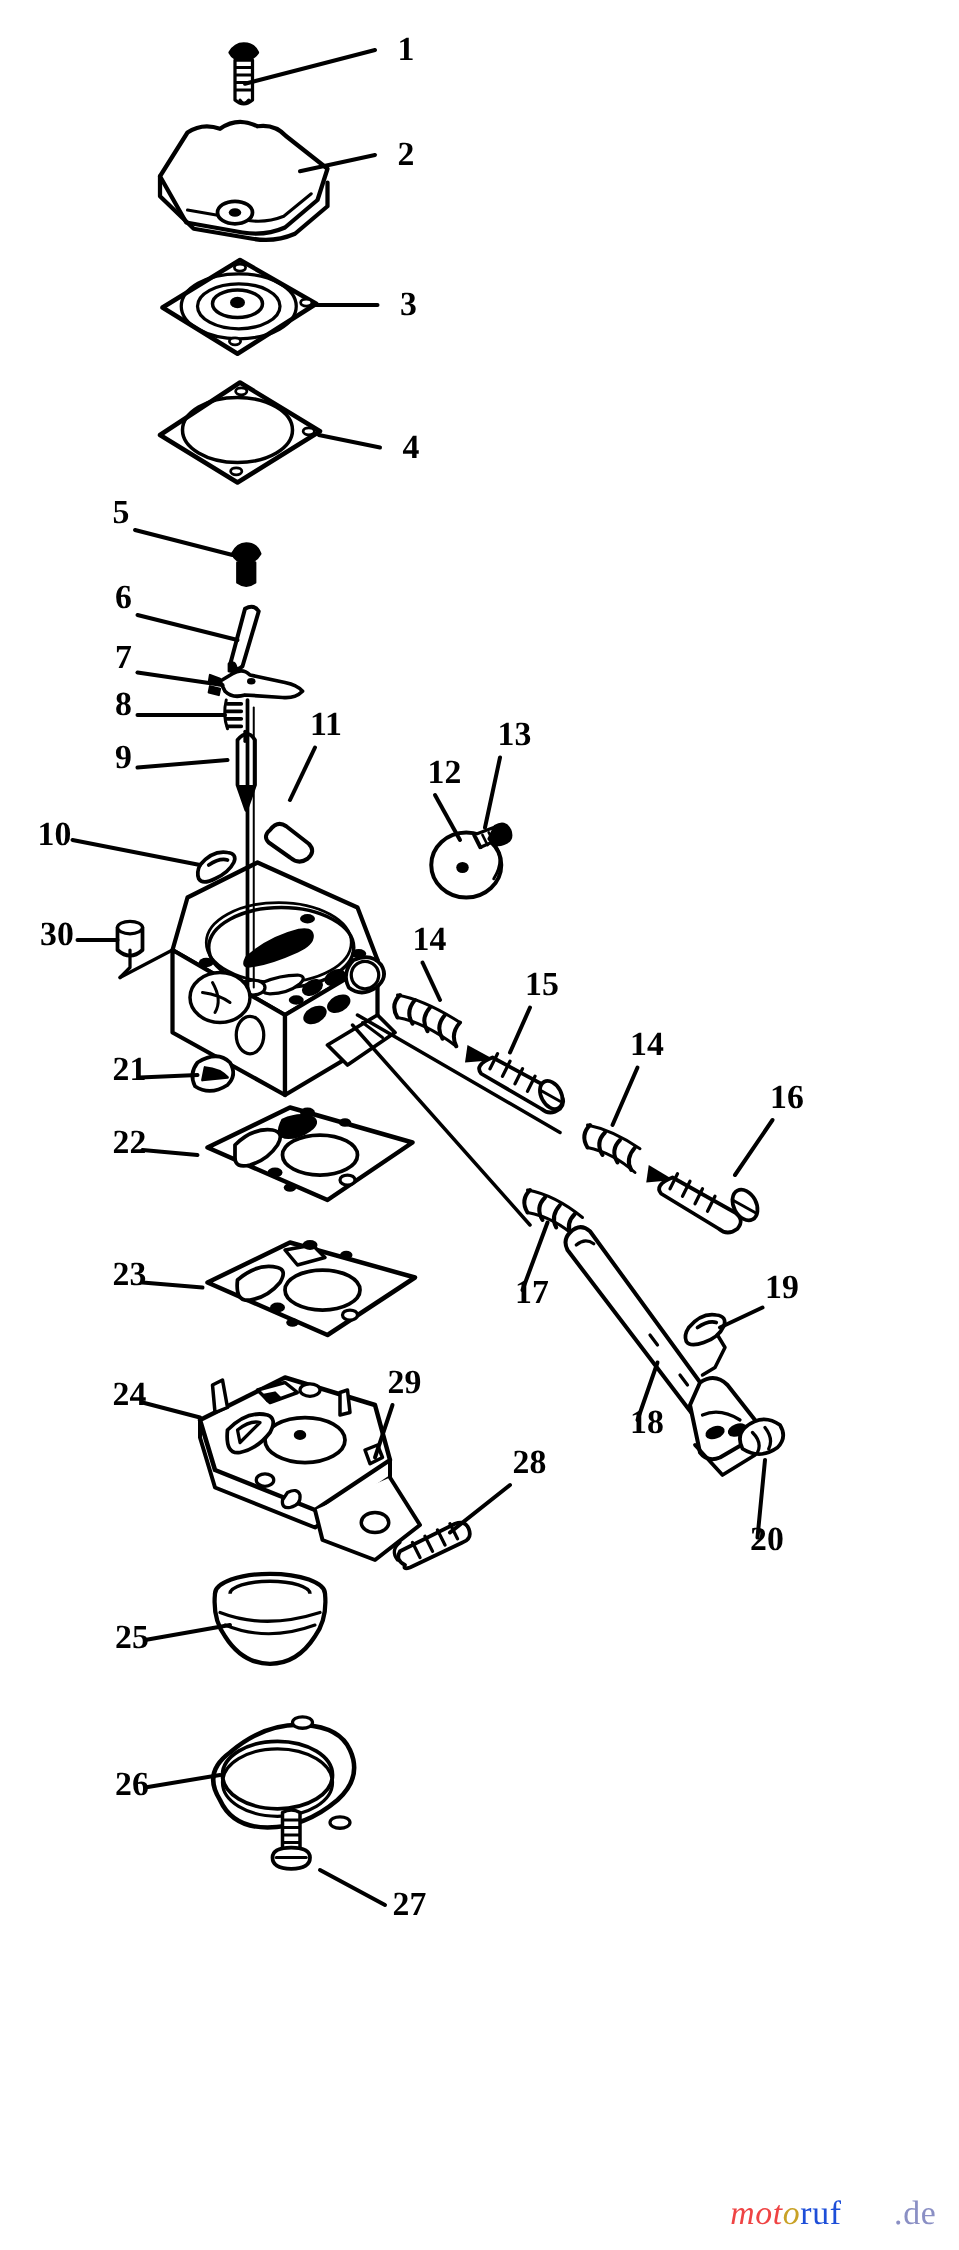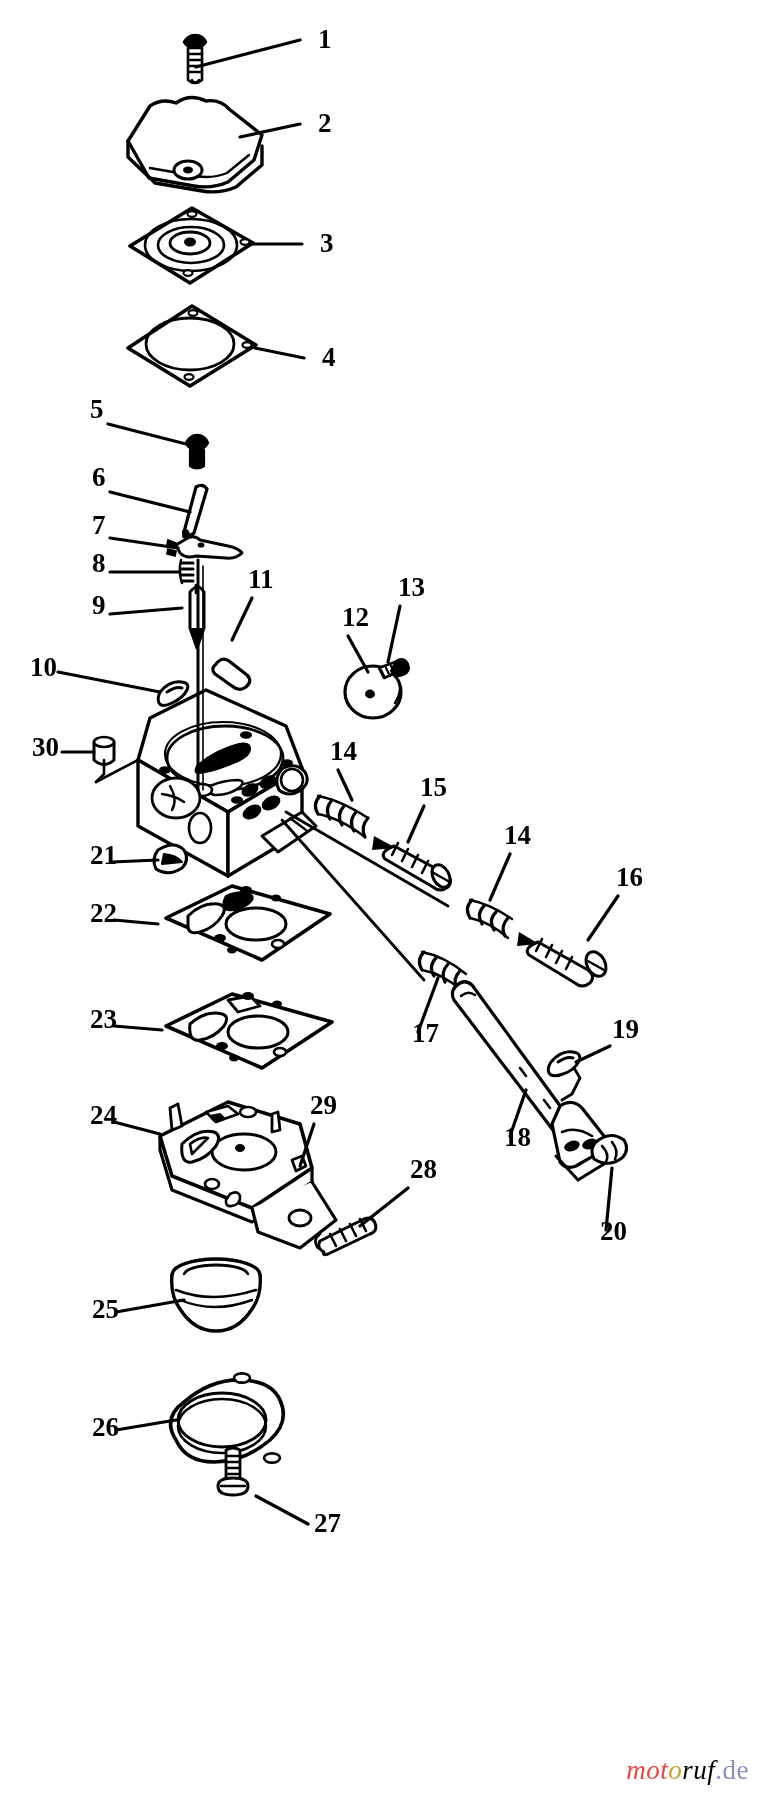--- a/index.html
+++ b/index.html
@@ -33,23 +33,23 @@
   .wm {
     position: absolute;
     right: 18px;
     bottom: 14px;
     font-family: "Liberation Serif", serif;
     font-size: 27px;
     letter-spacing: 0.5px;
     white-space: nowrap;
   }
   .wm .wm-a { color: #ef4444; font-style: italic; }
-  .wm .wm-b { color: #000000; font-style: italic; }
+  .wm .wm-b { color: #1d4ed8; }
   .wm .wm-c { color: #c9a227; font-style: italic; }
-  .wm .wm-d { color: #8a8fc4; }
+  .wm .wm-d { color: #8a8fc4; margin-left: 42px; }
 </style>
 </head>
 <body>
 
 <div id="page">
 
   <svg id="diagram" viewBox="0 0 767 1800">
     <rect x="0" y="0" width="767" height="1800" fill="#ffffff"></rect>
 
     <g fill="none" stroke="#000000" stroke-width="3.2" stroke-linecap="round" stroke-linejoin="round">

